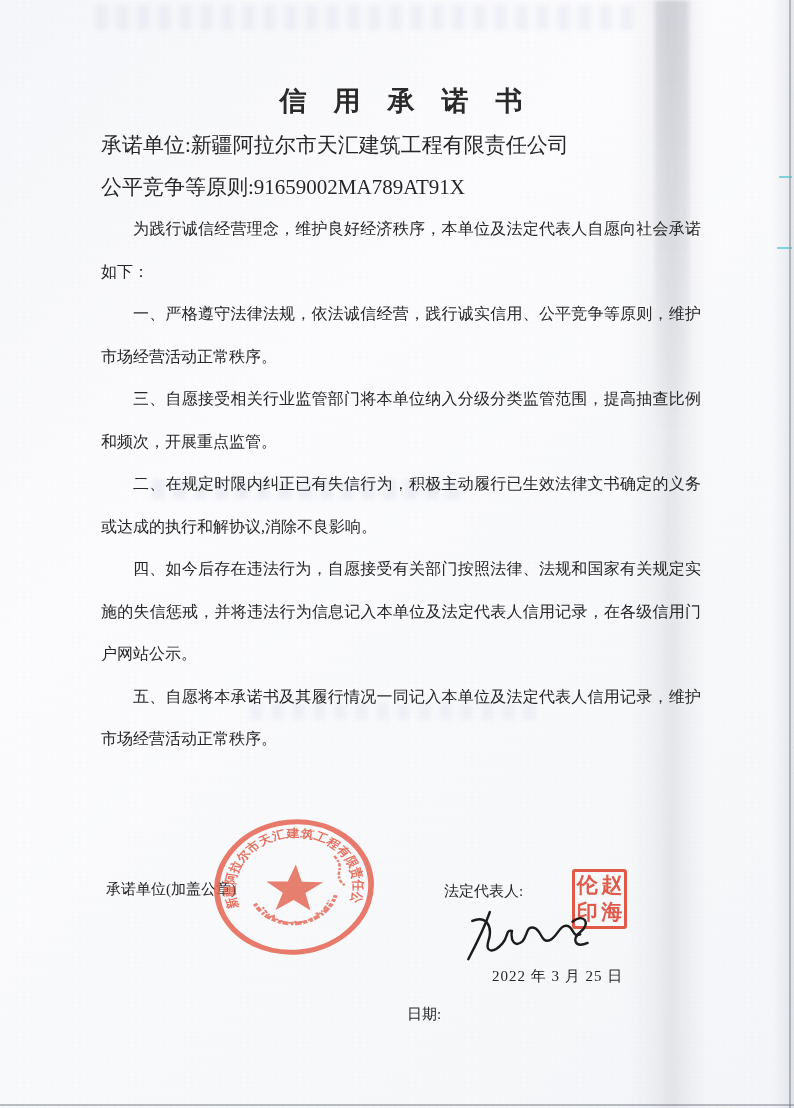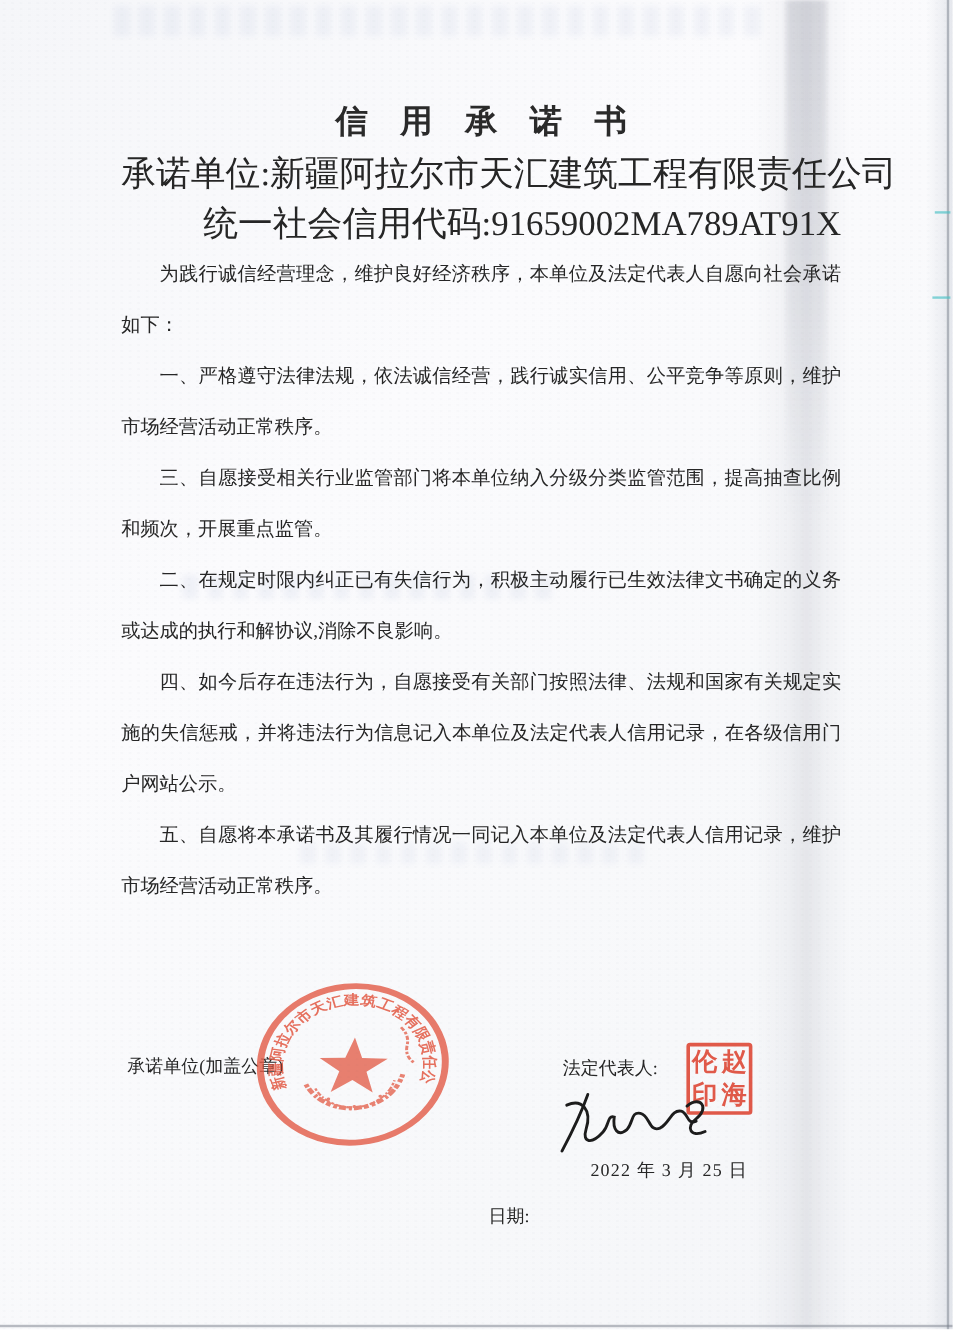--- a/index.html
+++ b/index.html
@@ -26,27 +26,27 @@
   .ghost{position:absolute;filter:blur(2.5px);opacity:.5;pointer-events:none;
     background:repeating-linear-gradient(90deg,rgba(110,130,185,.16) 0 13px,transparent 13px 21px);}
   .ghost-top{left:95px;top:5px;width:540px;height:25px;opacity:.45;}
   .ghost-mid1{left:152px;top:479px;width:310px;height:20px;}
   .ghost-mid2{left:250px;top:702px;width:290px;height:18px;opacity:.4;}
 
   
   .doc{position:absolute;left:101px;top:82px;width:600px;}
   .doc-title{margin:0 0 4px 0;font-size:27px;font-weight:600;line-height:38px;
     text-align:center;letter-spacing:27px;padding-left:27px;color:#2a2a2a;}
-  .field-line{line-height:42px;font-size:29px;white-space:nowrap;text-align:right;}
+  .field-line{line-height:42px;font-size:21px;white-space:nowrap;}
   .doc p{margin:0;font-size:16px;line-height:42.5px;text-align:justify;text-indent:2em;word-break:break-all;}
 
   
   .footer-label{position:absolute;font-size:15px;line-height:30px;white-space:nowrap;}
   .unit-label{left:106px;top:874px;}
-  .rep-label{left:469px;top:876px;}
+  .rep-label{left:444px;top:876px;}
   .date-label{left:407px;top:999px;}
   .date-value{left:492px;top:961px;letter-spacing:1px;font-family:Liberation Serif, serif;}
 
   
   .company-seal{position:absolute;left:211px;top:817px;width:166px;height:140px;
     opacity:.9;transform:rotate(-6deg);transform-origin:50% 50%;}
   .name-seal{position:absolute;left:572px;top:869px;width:55px;height:60px;
     border:3px solid #df4c3b;border-radius:3px;box-sizing:border-box;
     display:grid;grid-template-columns:1fr 1fr;grid-template-rows:1fr 1fr;
     align-items:center;justify-items:center;opacity:.92;}
@@ -61,21 +61,21 @@
   <div class="streak"></div>
   <div class="streak-core"></div>
   <div class="ghost ghost-top"></div>
   <div class="ghost ghost-mid1"></div>
   <div class="ghost ghost-mid2"></div>
 
   <div class="doc">
     <h1 class="doc-title">信用承诺书</h1>
 
     <div class="field-line"><span>承诺单位:</span><span>新疆阿拉尔市天汇建筑工程有限责任公司</span></div>
-    <div class="field-line"><span>统一社会信用代码:</span><span>91659002MA789AT91X</span></div>
+    <div class="field-line"><span>公平竞争等原则:</span><span>91659002MA789AT91X</span></div>
 
     <p>为践行诚信经营理念，维护良好经济秩序，本单位及法定代表人自愿向社会承诺如下：</p>
     <p>一、严格遵守法律法规，依法诚信经营，践行诚实信用、公平竞争等原则，维护市场经营活动正常秩序。</p>
     <p>三、自愿接受相关行业监管部门将本单位纳入分级分类监管范围，提高抽查比例和频次，开展重点监管。</p>
     <p>二、在规定时限内纠正已有失信行为，积极主动履行已生效法律文书确定的义务或达成的执行和解协议,消除不良影响。</p>
     <p>四、如今后存在违法行为，自愿接受有关部门按照法律、法规和国家有关规定实施的失信惩戒，并将违法行为信息记入本单位及法定代表人信用记录，在各级信用门户网站公示。</p>
     <p>五、自愿将本承诺书及其履行情况一同记入本单位及法定代表人信用记录，维护市场经营活动正常秩序。</p>
   </div>
 
   <div class="footer-label unit-label">承诺单位(加盖公章)</div>

